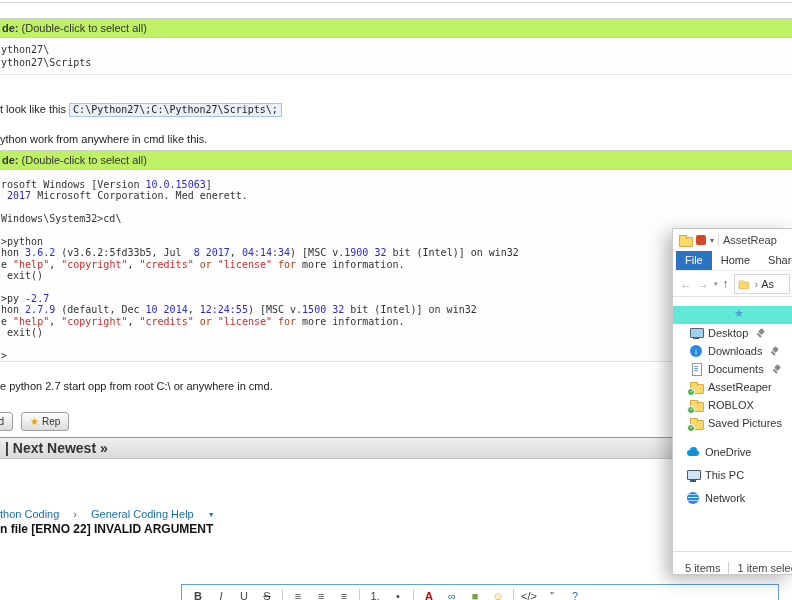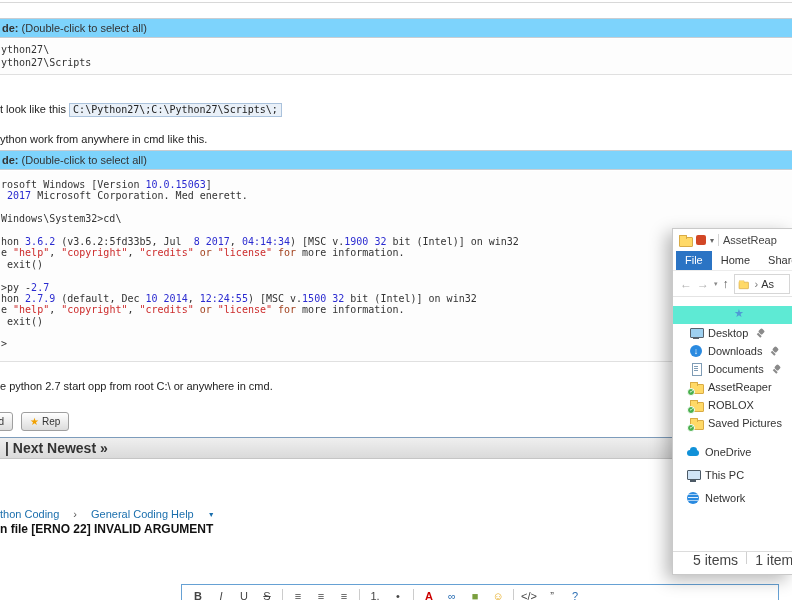--- a/index.html
+++ b/index.html
@@ -3,21 +3,21 @@
 <meta charset="utf-8">
 <style>
   * { margin:0; padding:0; box-sizing:border-box; }
   html,body { width:792px; height:600px; }
   body { font-family:"Liberation Sans", sans-serif; background:#fff; }
   .page { position:relative; width:792px; height:600px; overflow:hidden; background:#fff; }
   .abs { position:absolute; }
 
   
   .topline { top:2px; left:0; width:792px; height:1px; background:#d8d8d8; }
-  .code-header { left:0; width:792px; height:20px; background:#7dd3fc;
+  .code-header { left:0; width:792px; height:20px; background:#bef264;
     border-top:1px solid #c9cdd2; border-bottom:1px solid #c9cdd2;
     font-size:11px; color:#333; line-height:18px; padding-left:2px; }
   #code1-header { top:18px; } #code2-header { top:150px; }
   .code-body { left:0; width:792px; background:#fdfdfd; border-bottom:1px solid #e0e0e0;
     font-family:"DejaVu Sans Mono", monospace; font-size:10px; color:#333; }
   #code1-body { top:39px; height:36px; padding:4px 0 0 1px; }
   #code1-body .cline { line-height:13px; height:13px; }
   #code2-body { top:171px; height:191px; padding:8px 0 0 1px; }
   #code2-body .cline { line-height:11.4px; height:11.4px; }
   .cline { white-space:pre; }
@@ -69,22 +69,22 @@
   .nav-dd { font-size:7px; color:#888; cursor:pointer; }
   .addr { flex:1; height:20px; border:1px solid #d6d6d6; display:flex; align-items:center; gap:3px;
     padding:0 3px; overflow:hidden; white-space:nowrap; background:#fff; }
   .addr-chev { color:#777; }
   .ex-sidebar { flex:1; padding-top:9px; overflow:hidden; }
   .sb-row { display:flex; align-items:center; height:18px; gap:5px; white-space:nowrap; overflow:hidden; cursor:pointer; }
   .sb-row.header { padding-left:12px; background:#5eead4;flex-direction:column; }
   .sb-row.child { padding-left:16px; }
   .sb-row.tree { padding-left:13px; height:23px; }
   .tree-gap { margin-top:8px; }
-  .ex-status { flex:0 0 23px; border-top:1px solid #dcdcdc; display:flex; align-items:flex-start;
-    gap:8px; padding-left:20px; font-size:14px; color:#444; white-space:nowrap; overflow:hidden; }
+  .ex-status { flex:0 0 23px; border-top:1px solid #dcdcdc; display:flex; align-items:flex-end;
+    gap:8px; padding-left:12px; font-size:11px; color:#444; white-space:nowrap; overflow:hidden; }
   .status-div { width:1px; height:12px; background:#d0d0d0; flex:0 0 1px; }
 
   
   .icon14 { position:relative; width:14px; height:14px; flex:0 0 14px; display:inline-block; }
   .scale-s { transform:scale(.72); transform-origin:left center; }
   .icon-star::before { content:"★"; position:absolute; left:0; top:0; width:14px; text-align:center;
     font-size:11px; line-height:14px; color:#4f9bd5; }
   .icon-desktop::before { content:""; position:absolute; left:1px; top:2px; width:12px; height:8px;
     border:1px solid #57616b; background:#9ed0f0; border-radius:1px; }
   .icon-desktop::after { content:""; position:absolute; left:4px; bottom:1px; width:6px; height:2px; background:#57616b; }
@@ -138,20 +138,21 @@
   <div class="abs para" id="para1"><span>t look like this </span><span class="inline-code">C:\Python27\;C:\Python27\Scripts\;</span></div>
   <div class="abs para" id="para2">ython work from anywhere in cmd like this.</div>
 
   <div class="abs code-header" id="code2-header"><b>de:</b><span> (Double-click to select all)</span></div>
   <div class="abs code-body" id="code2-body">
       <div class="cline"><span>rosoft Windows [Version </span><span class="c-num">10.0.15063</span><span>]</span></div>
       <div class="cline"><span> </span><span class="c-num">2017</span><span> Microsoft Corporation. Med enerett.</span></div>
       <div class="cline">&nbsp;</div>
       <div class="cline"><span>Windows\System32&gt;cd\</span></div>
       <div class="cline">&nbsp;</div>
+      <div class="cline"><span>&gt;python</span></div>
       <div class="cline"><span>hon </span><span class="c-num">3.6.2</span><span> (v3.6.2:5fd33b5, Jul  </span><span class="c-num">8</span><span> </span><span class="c-num">2017</span><span>, </span><span class="c-num">04:14:34</span><span>) [MSC v.</span><span class="c-num">1900</span><span> </span><span class="c-num">32</span><span> bit (Intel)] on win32</span></div>
       <div class="cline"><span>e </span><span class="c-str">"help"</span><span>, </span><span class="c-str">"copyright"</span><span>, </span><span class="c-str">"credits"</span><span> </span><span class="c-kw">or</span><span> </span><span class="c-str">"license"</span><span> </span><span class="c-kw">for</span><span> more information.</span></div>
       <div class="cline"><span> exit()</span></div>
       <div class="cline">&nbsp;</div>
       <div class="cline"><span>&gt;py -</span><span class="c-num">2.7</span></div>
       <div class="cline"><span>hon </span><span class="c-num">2.7.9</span><span> (default, Dec </span><span class="c-num">10</span><span> </span><span class="c-num">2014</span><span>, </span><span class="c-num">12:24:55</span><span>) [MSC v.</span><span class="c-num">1500</span><span> </span><span class="c-num">32</span><span> bit (Intel)] on win32</span></div>
       <div class="cline"><span>e </span><span class="c-str">"help"</span><span>, </span><span class="c-str">"copyright"</span><span>, </span><span class="c-str">"credits"</span><span> </span><span class="c-kw">or</span><span> </span><span class="c-str">"license"</span><span> </span><span class="c-kw">for</span><span> more information.</span></div>
       <div class="cline"><span> exit()</span></div>
       <div class="cline">&nbsp;</div>
       <div class="cline"><span>&gt;</span></div>

